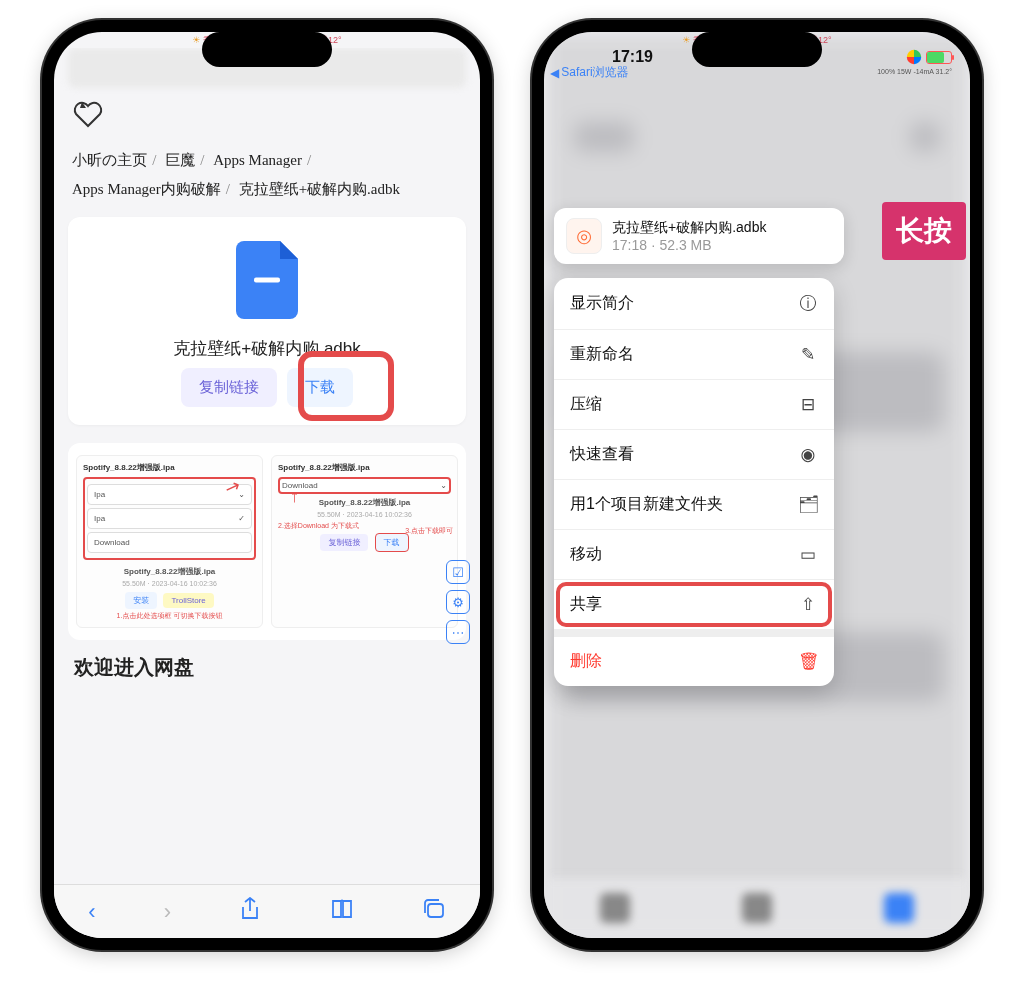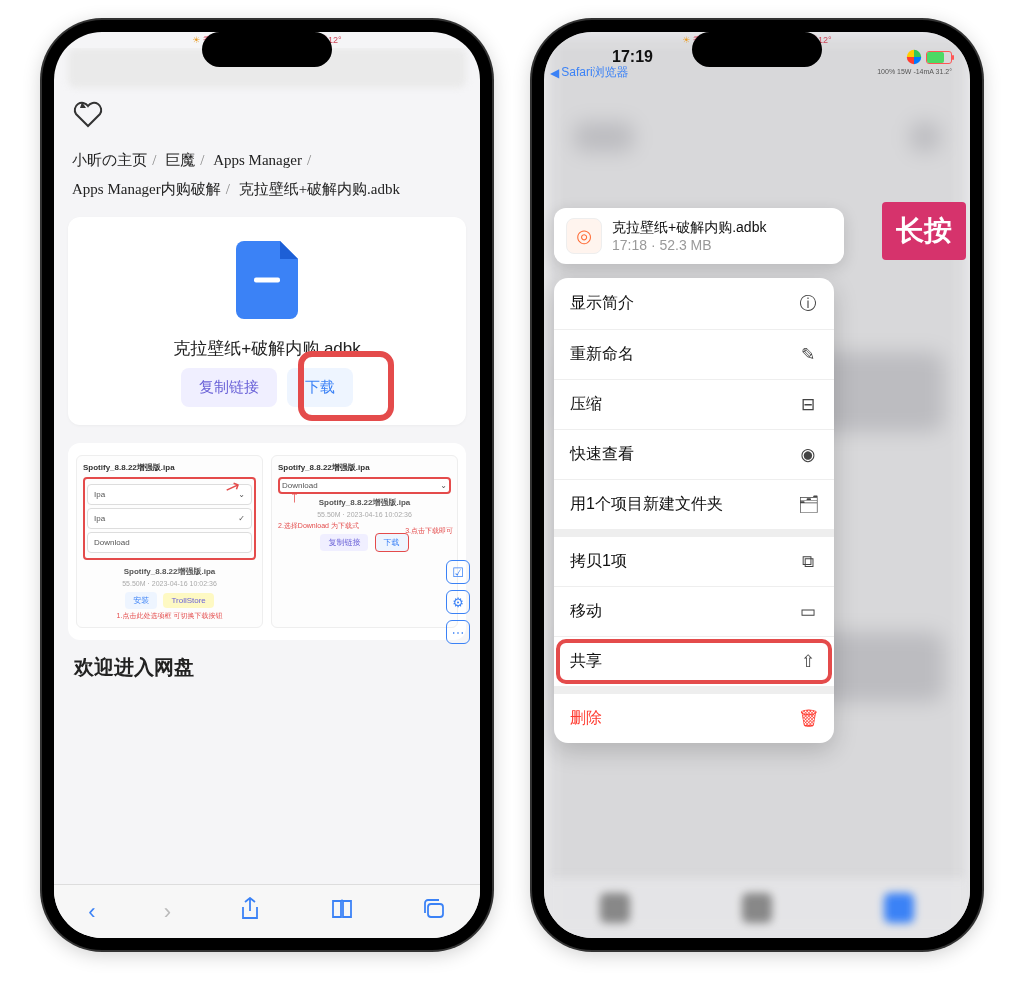--- a/index.html
+++ b/index.html
@@ -520,24 +520,20 @@
             <span class="glyph">⊟</span>
         </div>
         <div class="item">
           <span>快速查看</span>
             <span class="glyph">◉</span>
         </div>
         <div class="item">
           <span>用1个项目新建文件夹</span>
             <span class="glyph">🗂</span>
         </div>
-        <div class="item thick-top">
-          <span>拷贝1项</span>
-            <span class="glyph">⧉</span>
-        </div>
         <div class="item">
           <span>移动</span>
             <span class="glyph">▭</span>
         </div>
         <div class="item">
           <span>共享</span>
             <span class="glyph">⇧</span>
           <div class="redframe"></div>
         </div>
         <div class="item thick-top danger">

